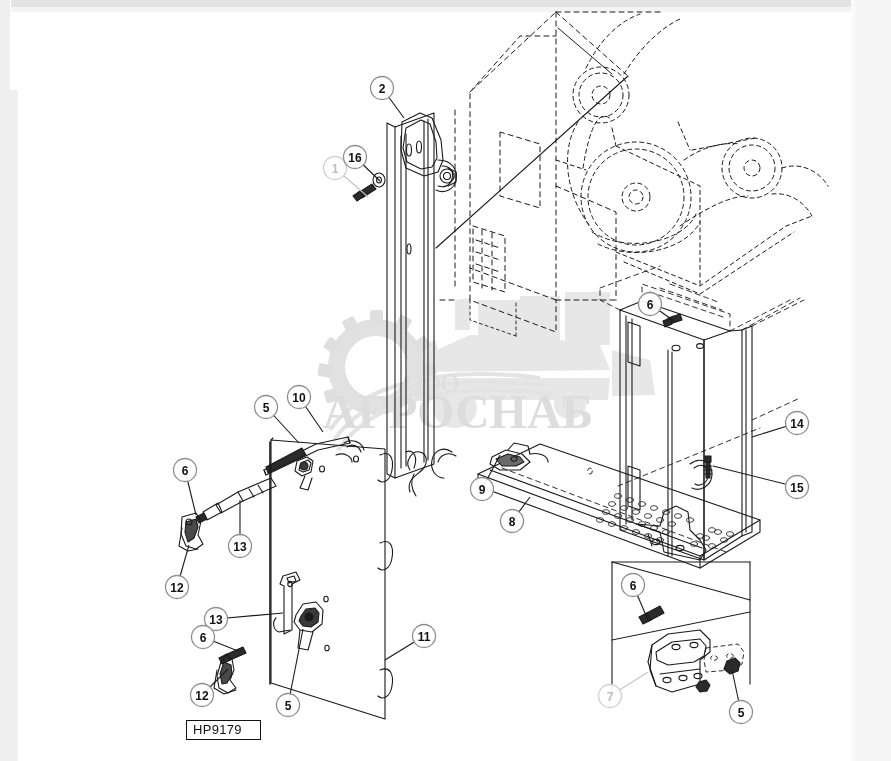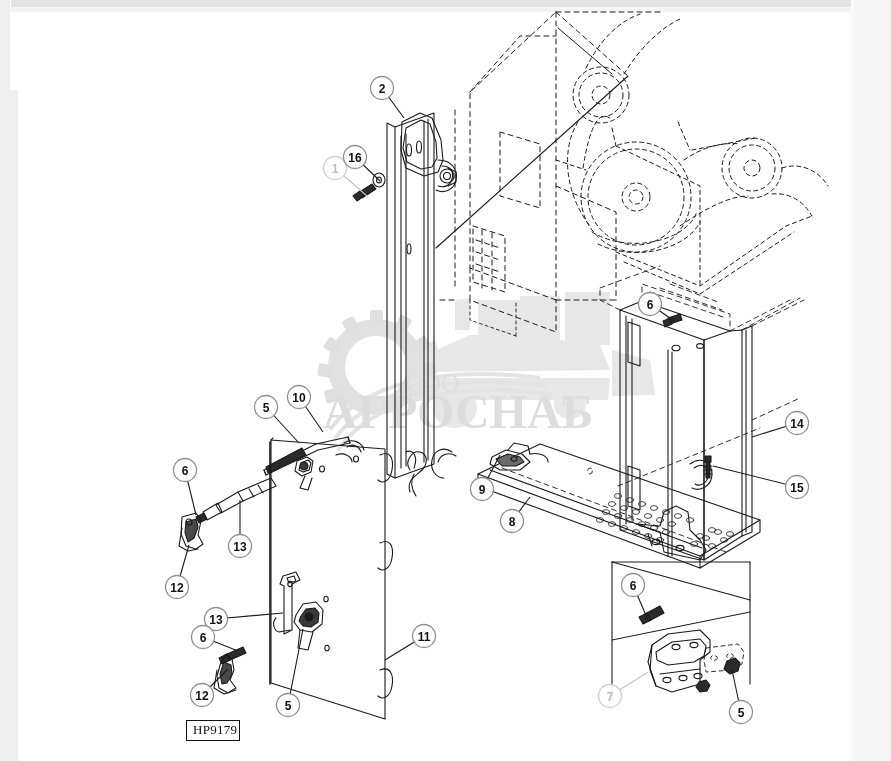--- a/index.html
+++ b/index.html
@@ -69,26 +69,26 @@
     left: 0; top: 0;
     width: 891px; height: 761px;
     pointer-events: none;
   }
   
   .partno {
     position: absolute;
     left: 186px;
     top: 720px;
     border: 1.4px solid #111;
-    padding: 1px 2px 2px 6px;
+    padding: 1px 18px 2px 6px;
     font-size: 13px;
     letter-spacing: 0.3px;
     color: #111;
     background: #ffffff;
-    font-family: Liberation Serif, serif;
+    font-family: Liberation Sans, sans-serif;
   }
   .callout-text {
     font-family: "Liberation Sans", sans-serif;
     font-weight: bold;
     font-size: 12px;
     fill: #111;
     text-anchor: middle;
     dominant-baseline: central;
   }
   .callout-text.faint { fill: #bdbdbd; }

